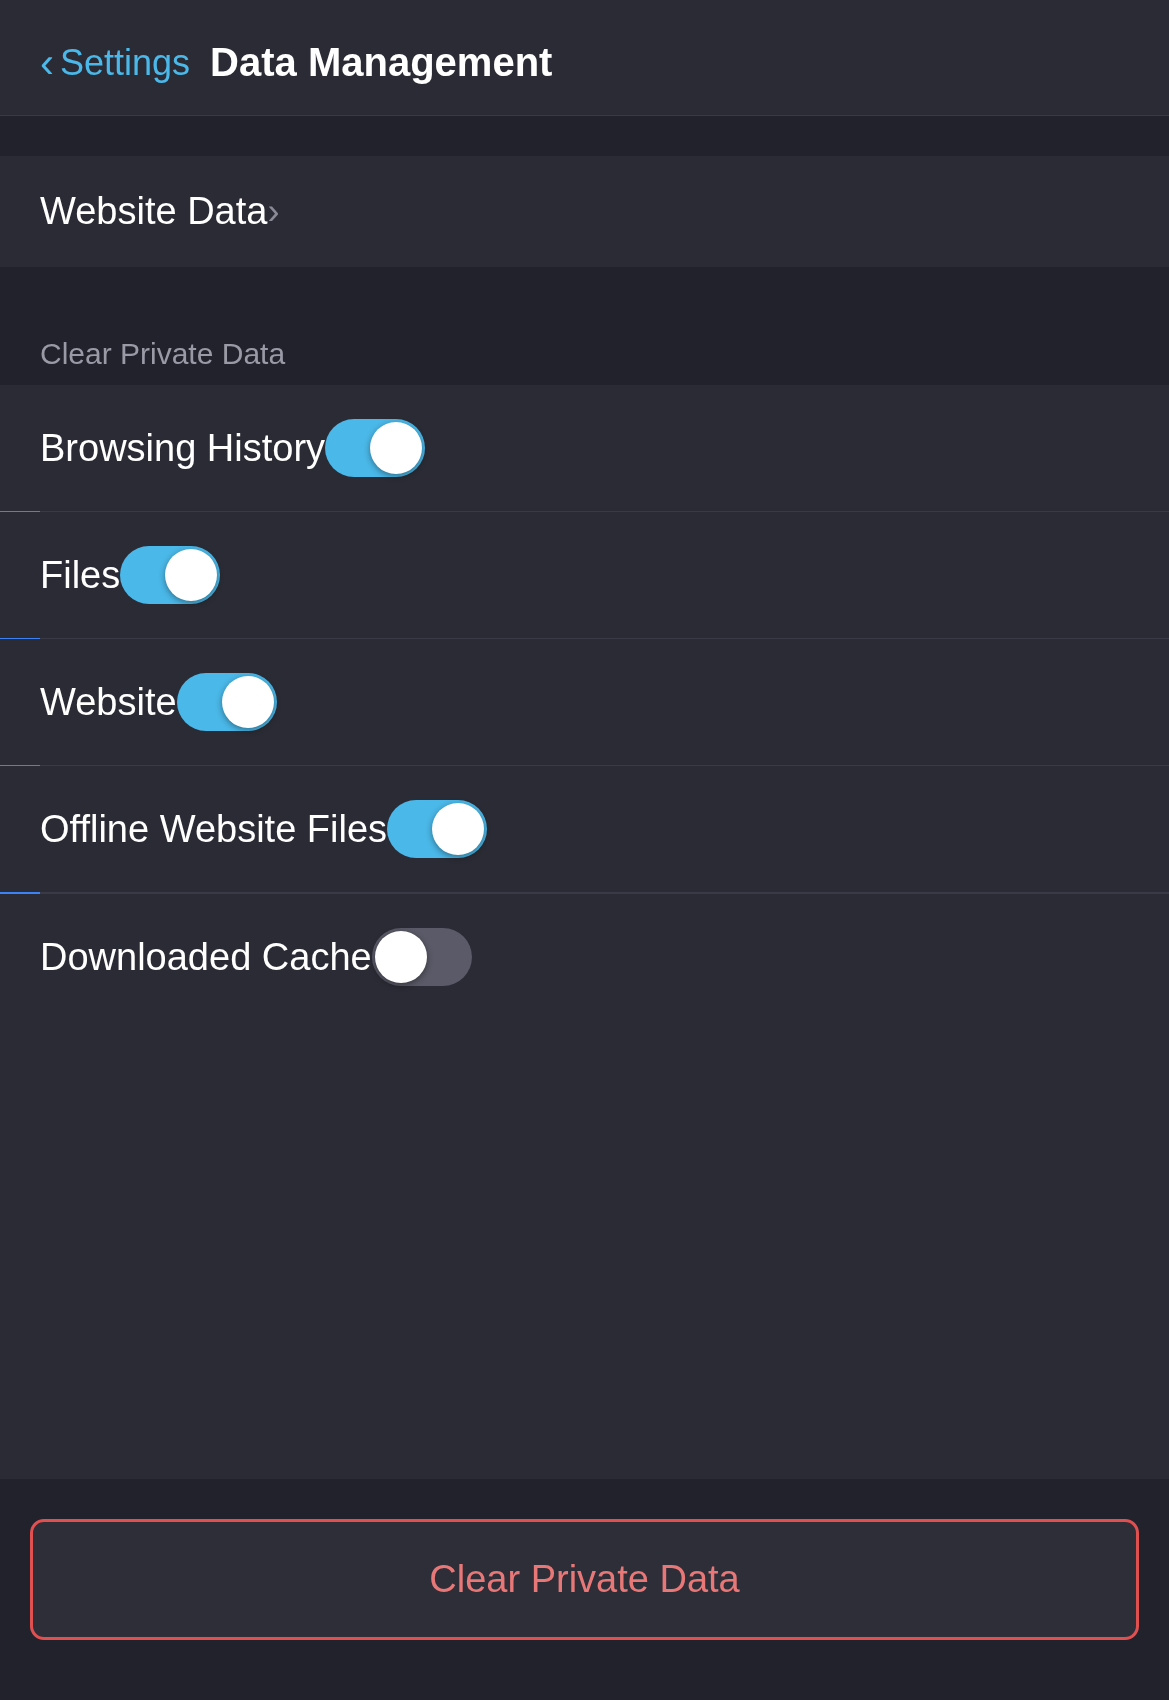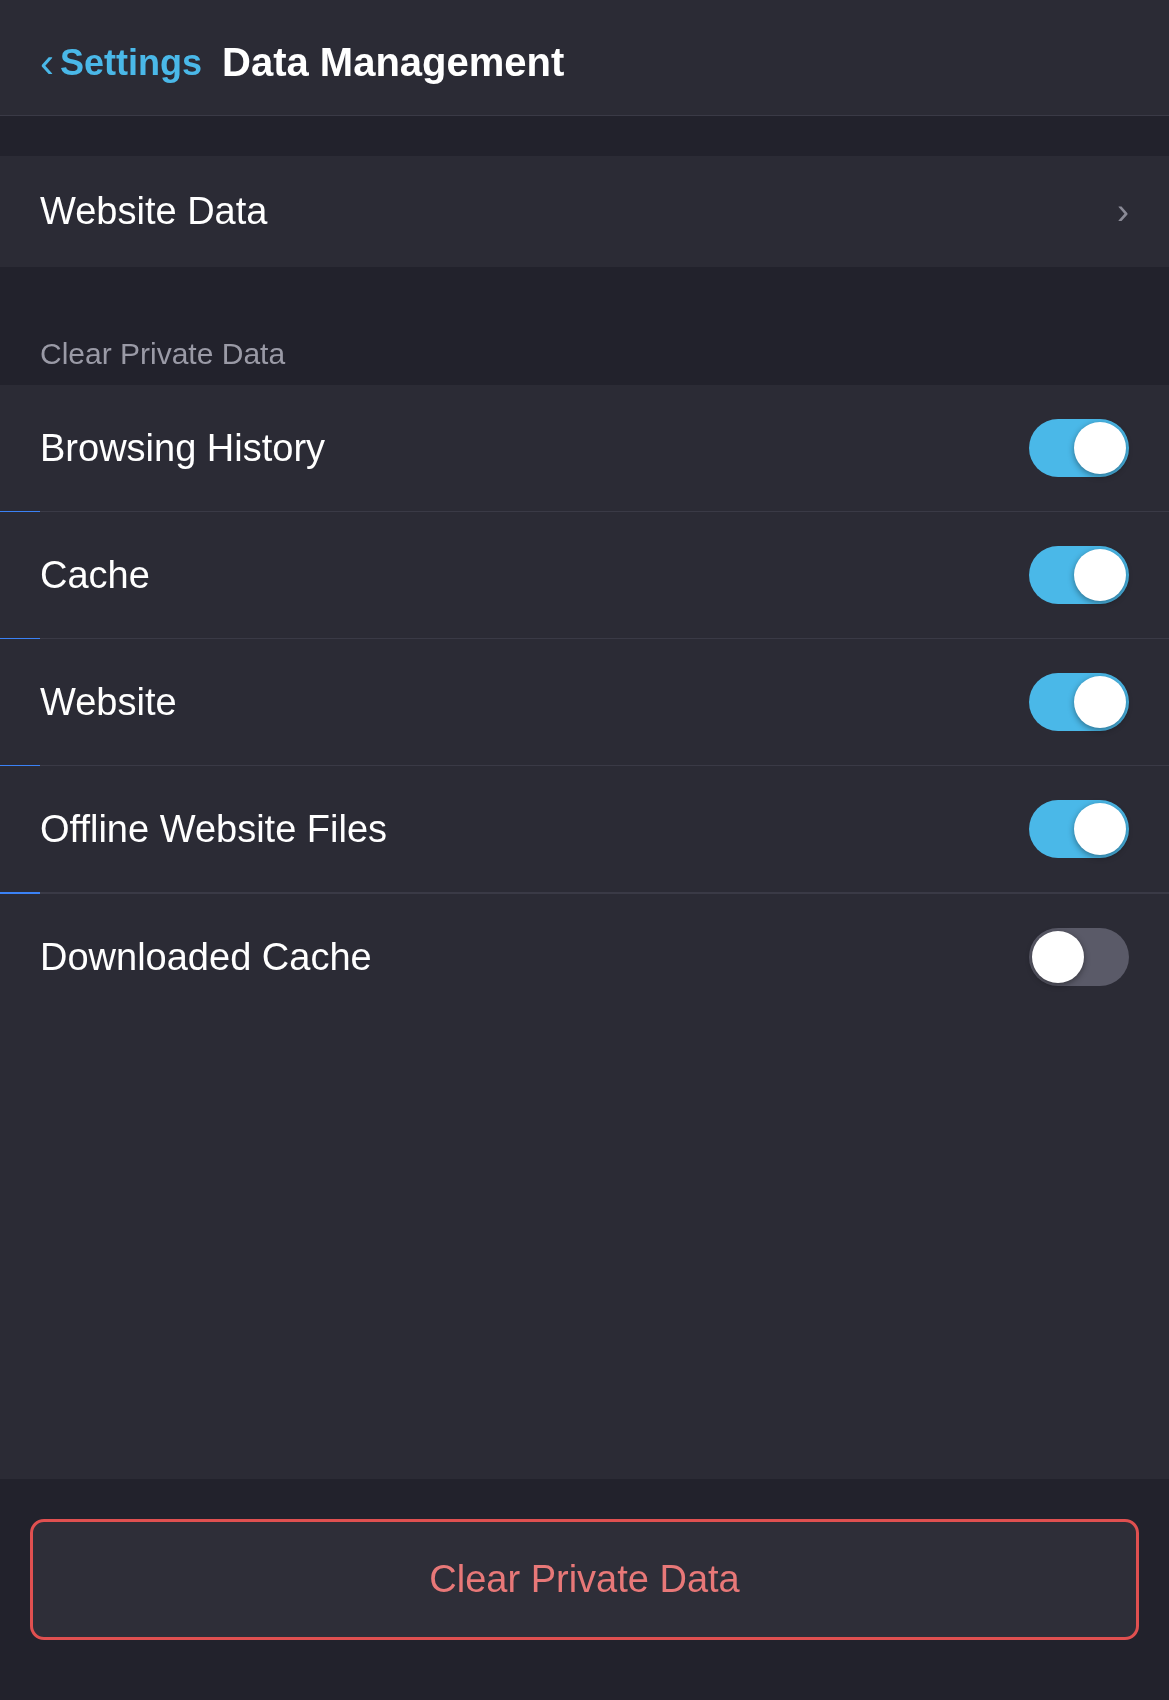--- a/index.html
+++ b/index.html
@@ -37,21 +37,21 @@
     }
 
     .back-chevron {
       font-size: 42px;
       margin-right: 6px;
       line-height: 1;
     }
 
     .back-label {
       font-size: 36px;
-      font-weight: 700;
+      font-weight: 400;
     }
 
     .page-title {
       font-size: 40px;
       font-weight: 700;
       color: #ffffff;
     }
 
     
     .spacer-small {
@@ -66,21 +66,20 @@
 
     .section-divider {
       height: 1px;
       background-color: #3a3a46;
       margin-left: 40px;
     }
 
     .list-row {
       display: flex;
       align-items: center;
-      justify-content: space-between;
       padding: 34px 40px;
       background-color: #2b2b35;
       min-height: 100px;
     }
 
     .list-row-label {
       font-size: 38px;
       font-weight: 400;
       color: #ffffff;
     }
@@ -197,21 +196,21 @@
 
 <div class="section" id="toggle-section">
 <div class="list-row">
       <span class="list-row-label">Browsing History</span>
       <div class="toggle on">
         <div class="toggle-knob"></div>
       </div>
     </div>
     <div class="section-divider"></div>
     <div class="list-row">
-      <span class="list-row-label">Cache</span>
+      <span class="list-row-label">Files</span>
       <div class="toggle on">
         <div class="toggle-knob"></div>
       </div>
     </div>
     <div class="section-divider"></div>
     <div class="list-row">
       <span class="list-row-label">Website</span>
       <div class="toggle on">
         <div class="toggle-knob"></div>
       </div>

